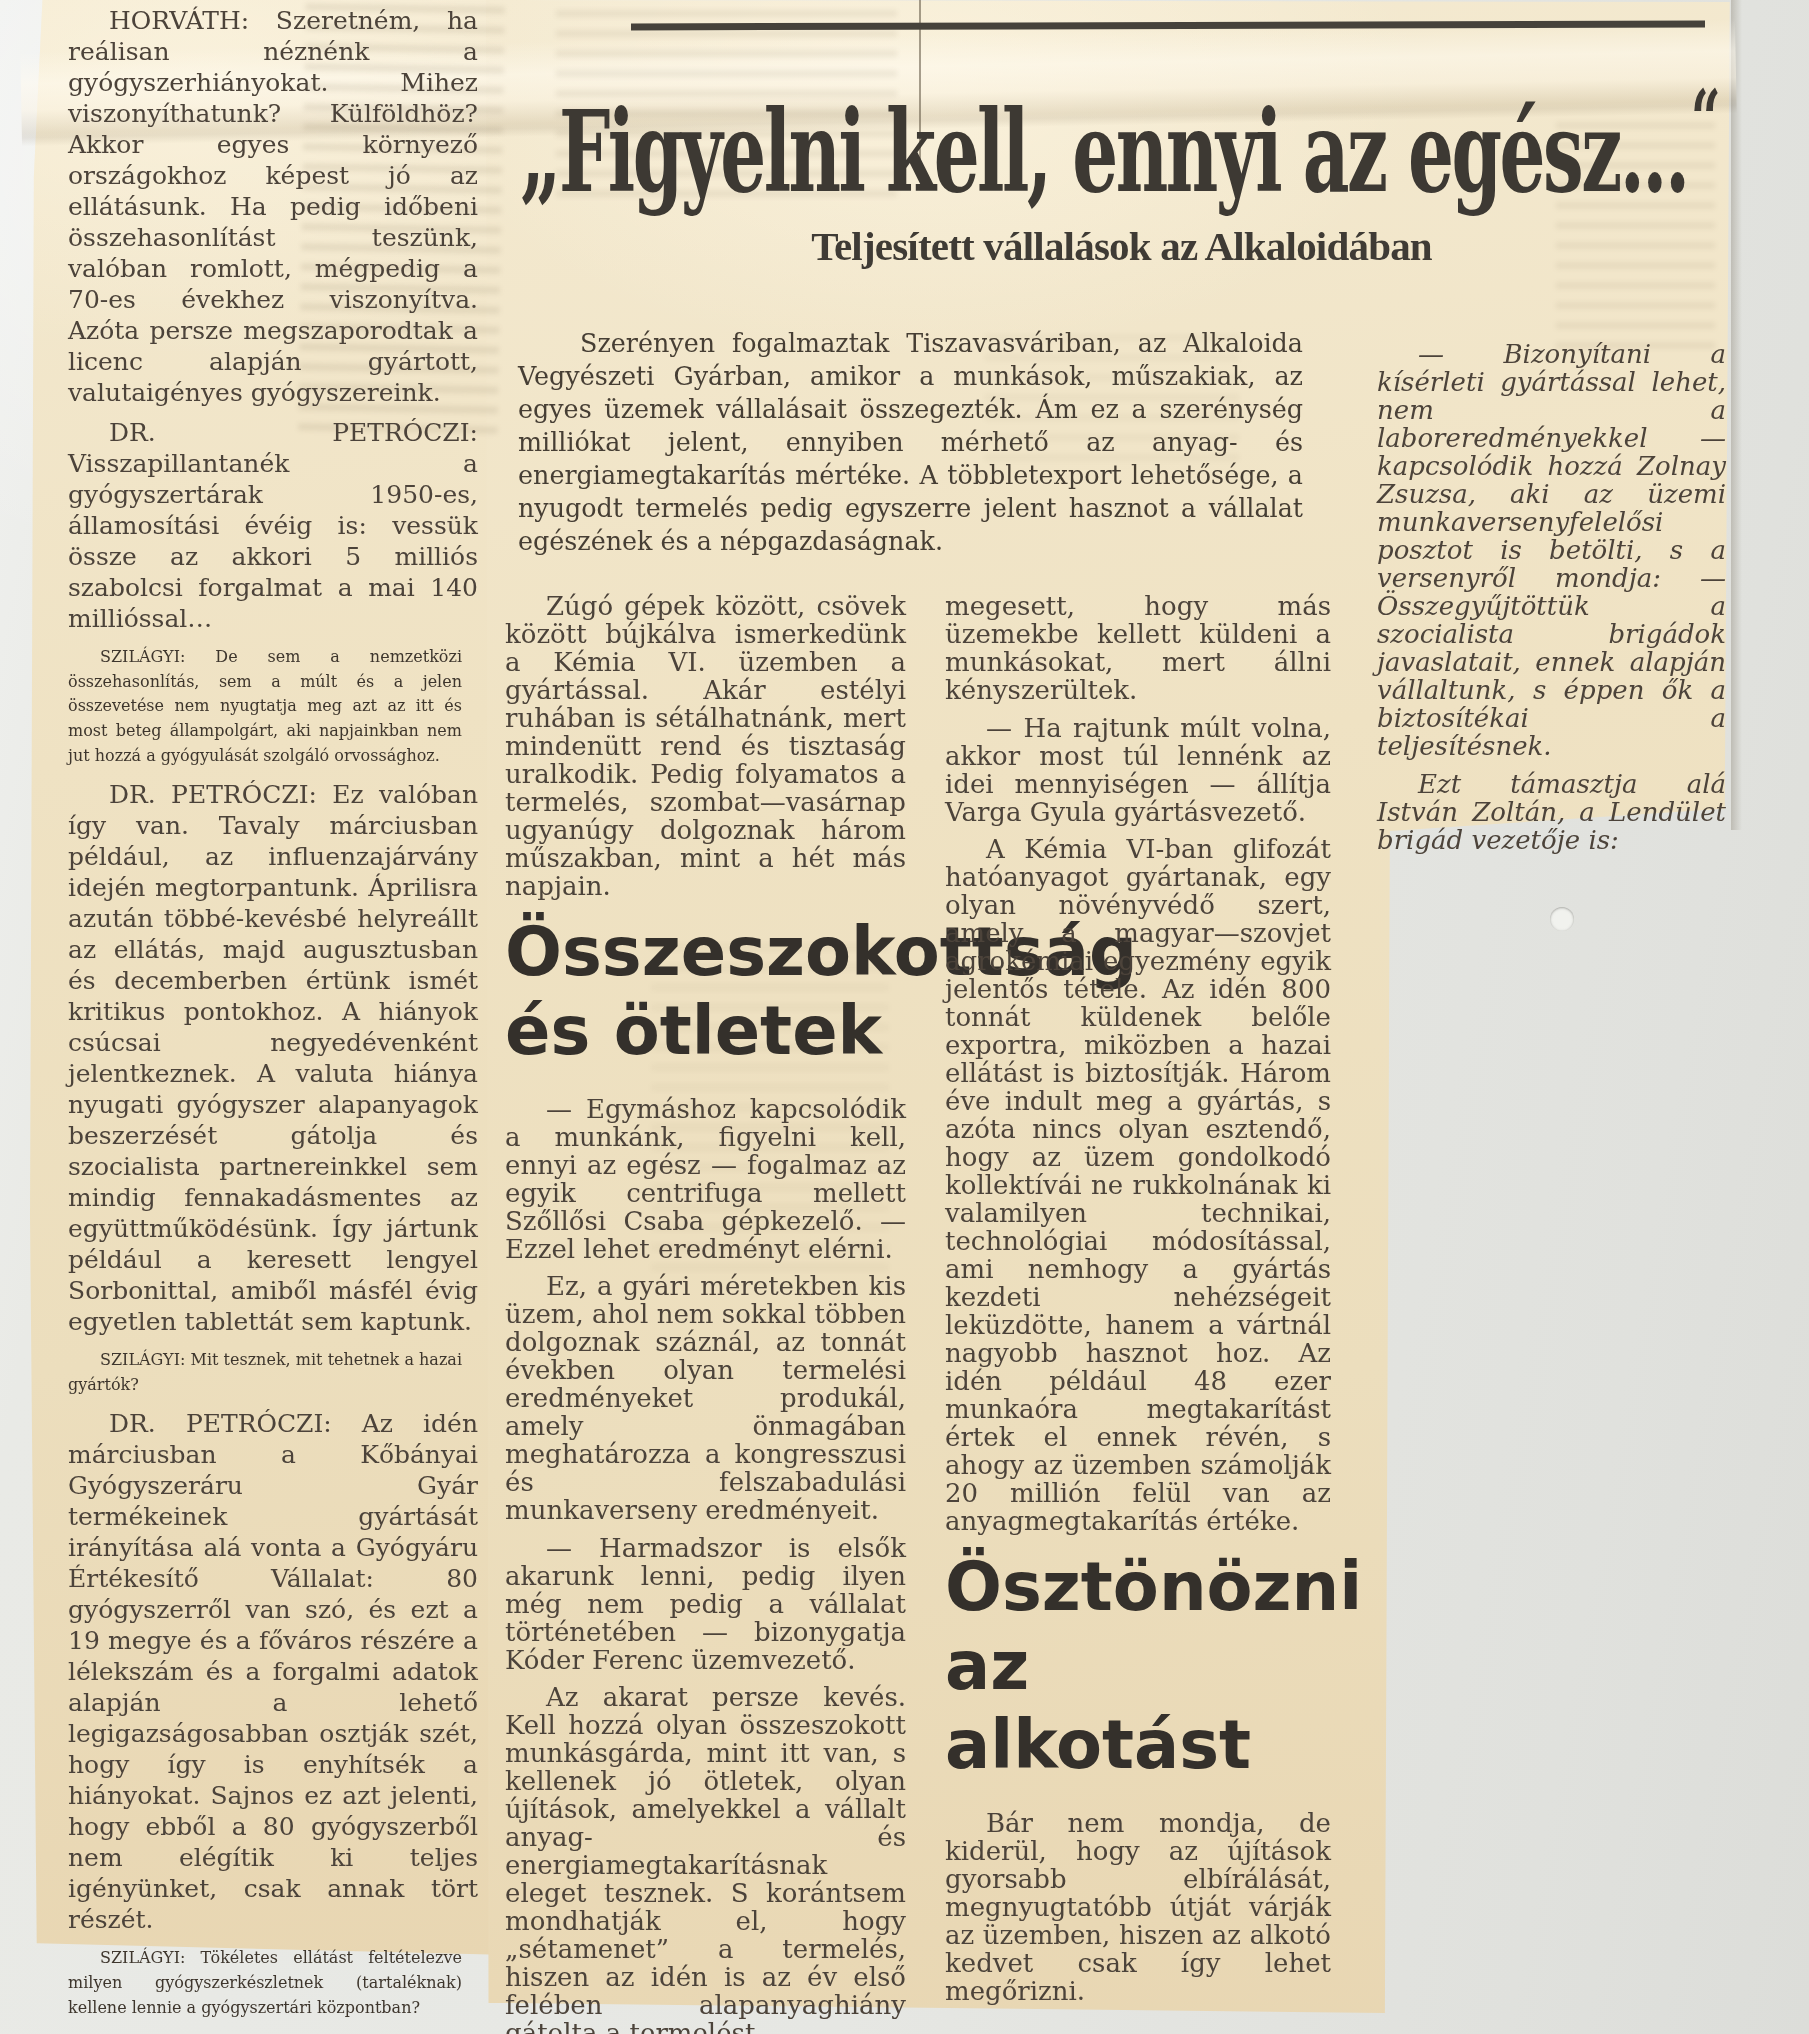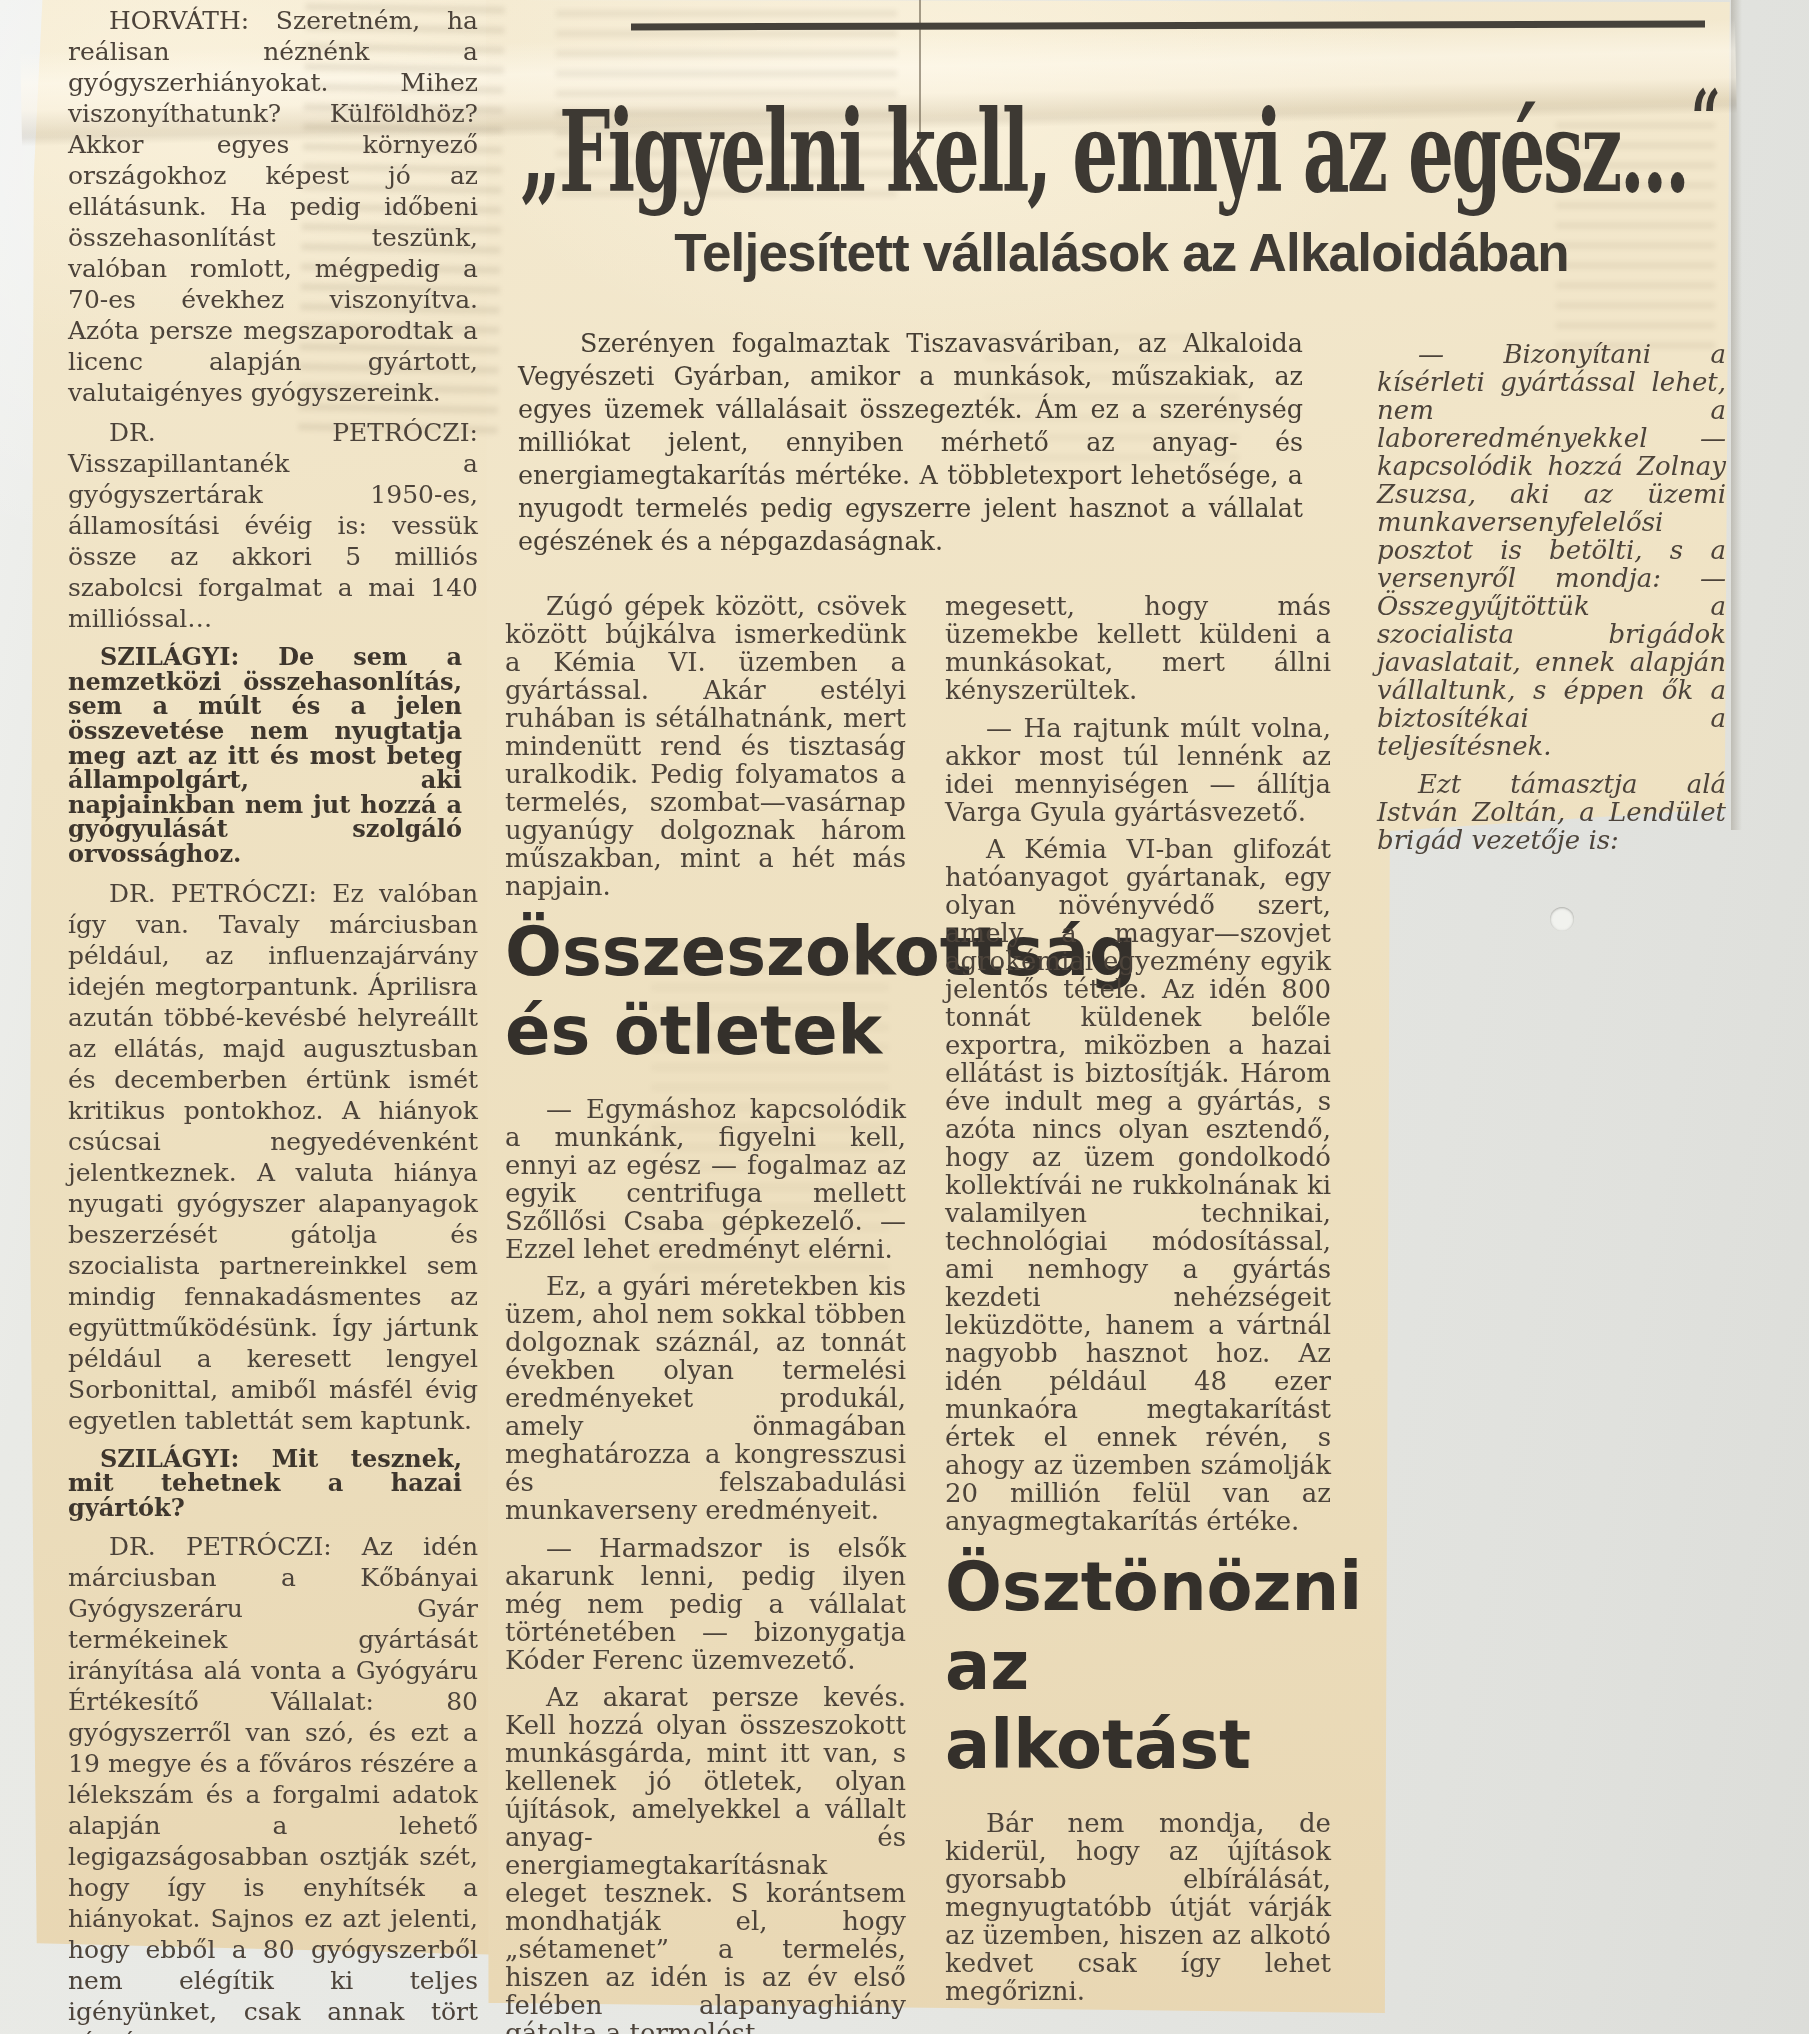--- a/index.html
+++ b/index.html
@@ -26,28 +26,28 @@
     pointer-events:none;}
   .smudge{position:absolute;filter:blur(2.4px);opacity:.5;pointer-events:none;
     background:repeating-linear-gradient(0deg, rgba(125,108,82,.26) 0 7.1px, rgba(125,108,82,0) 7.1px 20px);}
   .rule-frag{position:absolute;left:919px;top:0;width:2.4px;height:159px;background:rgba(95,84,66,.55);}
   .headline-rule{position:absolute;left:631px;top:22px;width:1074px;height:7.1px;background:#46423b;transform:rotate(-.15deg);}
   .headline{position:absolute;left:520px;top:68px;width:1215px;height:179px;white-space:nowrap;
     font-weight:bold;font-size:113px;line-height:167px;letter-spacing:-4px;color:#3d3933;
     transform:scaleX(.64);transform-origin:left center;}
   .headline .q-close{display:inline-block;font-size:.72em;transform:translateY(-.52em);margin-left:.06em;}
   .subhead{position:absolute;left:508px;top:222px;width:1227px;text-align:center;
-    font-family:Liberation Sans, sans-serif;font-weight:bold;font-size:53px;letter-spacing:-0.8px;color:#3f3b35;}
+    font-family:Liberation Serif, serif;font-weight:bold;font-size:41px;letter-spacing:-0.8px;color:#3f3b35;}
   .lead{position:absolute;left:518px;top:327px;width:785px;
     font-size:25.4px;line-height:33px;font-weight:normal;color:#463e34;text-align:justify;text-indent:62px;}
   .col{position:absolute;text-align:justify;color:#4c433a;}
   .col p{margin:0 0 9.5px 0;font-size:26px;line-height:28px;text-indent:41px;}
   .col-interview{left:68px;top:4.8px;width:410px;}
   .col-interview p{font-size:25px;line-height:31px;}
-  .col-interview p.question{font-size:24px;line-height:24.6px;font-weight:bold;color:#3e362d;text-indent:32px;margin:11px 16px 11px 0;}
+  .col-interview p.question{font-size:16px;line-height:24.6px;font-weight:normal;color:#3e362d;text-indent:32px;margin:11px 16px 11px 0;}
   .col-b1{left:505px;top:592px;width:401px;}
   .col-b2{left:945px;top:592px;width:386px;}
   .col-b3{left:1377px;top:340px;width:349px;font-style:italic;}
   .col h2{font-family:"DejaVu Sans",sans-serif;font-weight:bold;color:#34302b;
     font-size:67px;line-height:79px;letter-spacing:0;margin:12.7px 0 24px 0;text-indent:0;text-align:left;}
   .col p.cont{text-indent:0;}
   .punch-hole{position:absolute;left:1550px;top:907px;width:24px;height:24px;border-radius:50%;
     background:#f1f2ee;box-shadow:inset 0 0.8px 2.4px rgba(120,120,115,.7);}
   .edge-shade{position:absolute;left:1731px;top:0;width:11px;height:830px;
     background:linear-gradient(to right, rgba(90,80,60,.25), rgba(90,80,60,0));}

